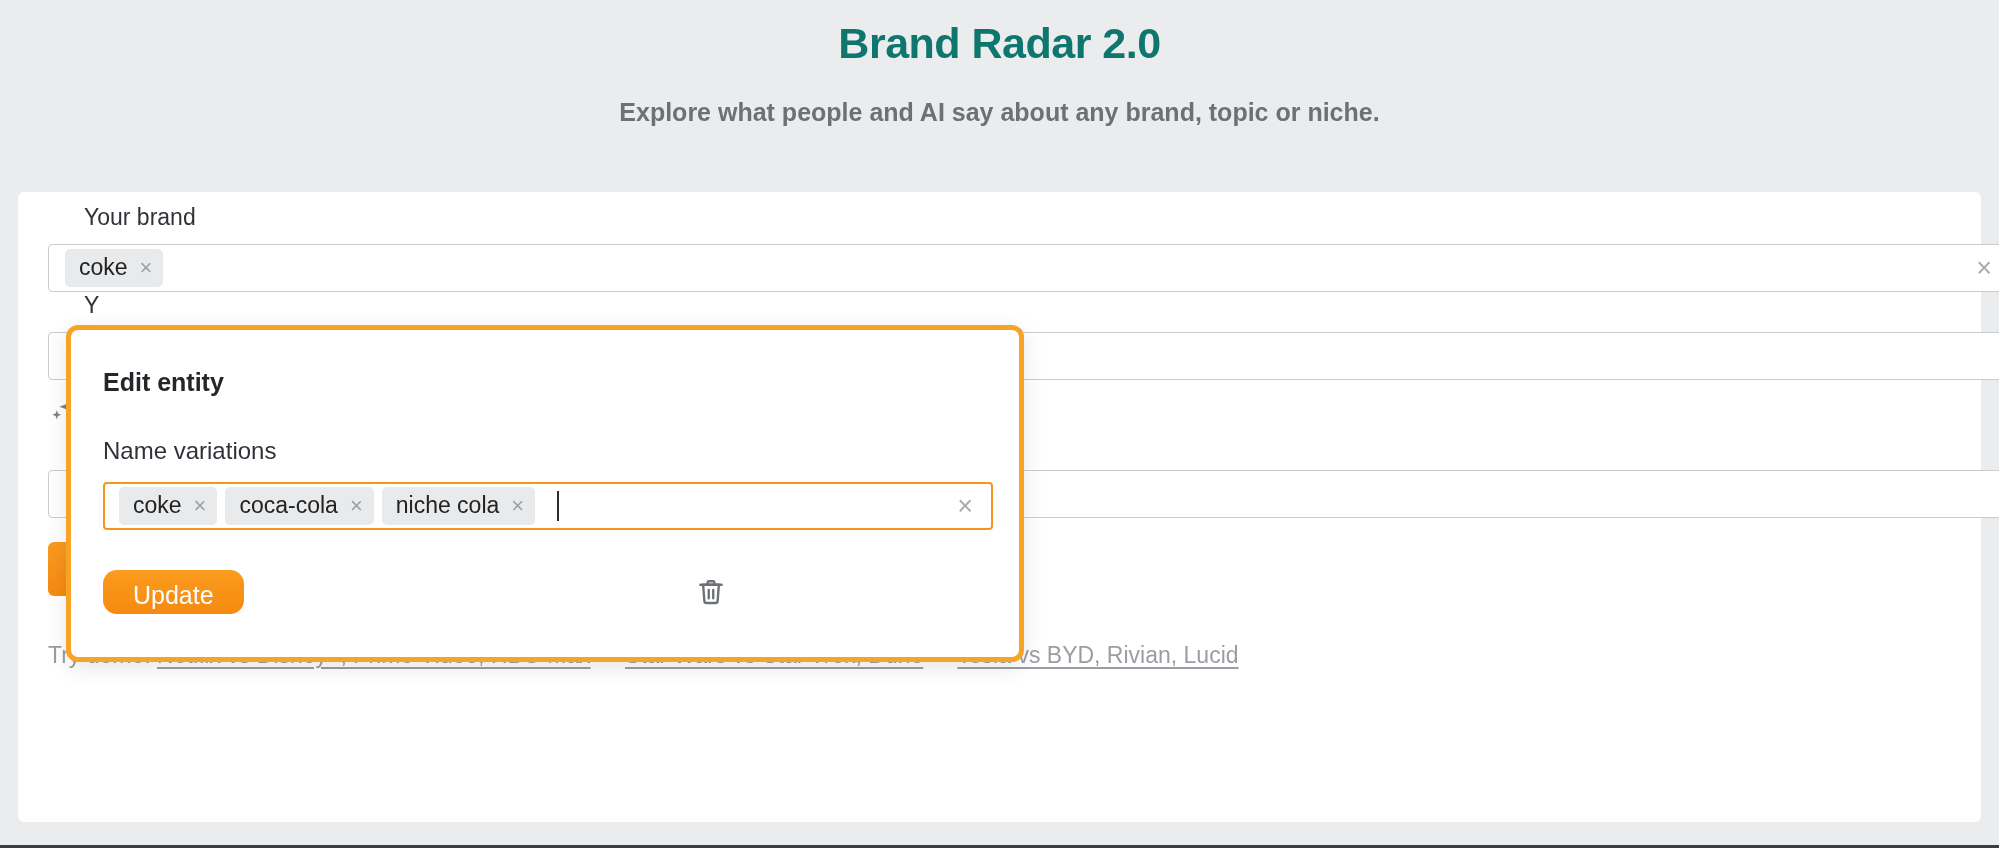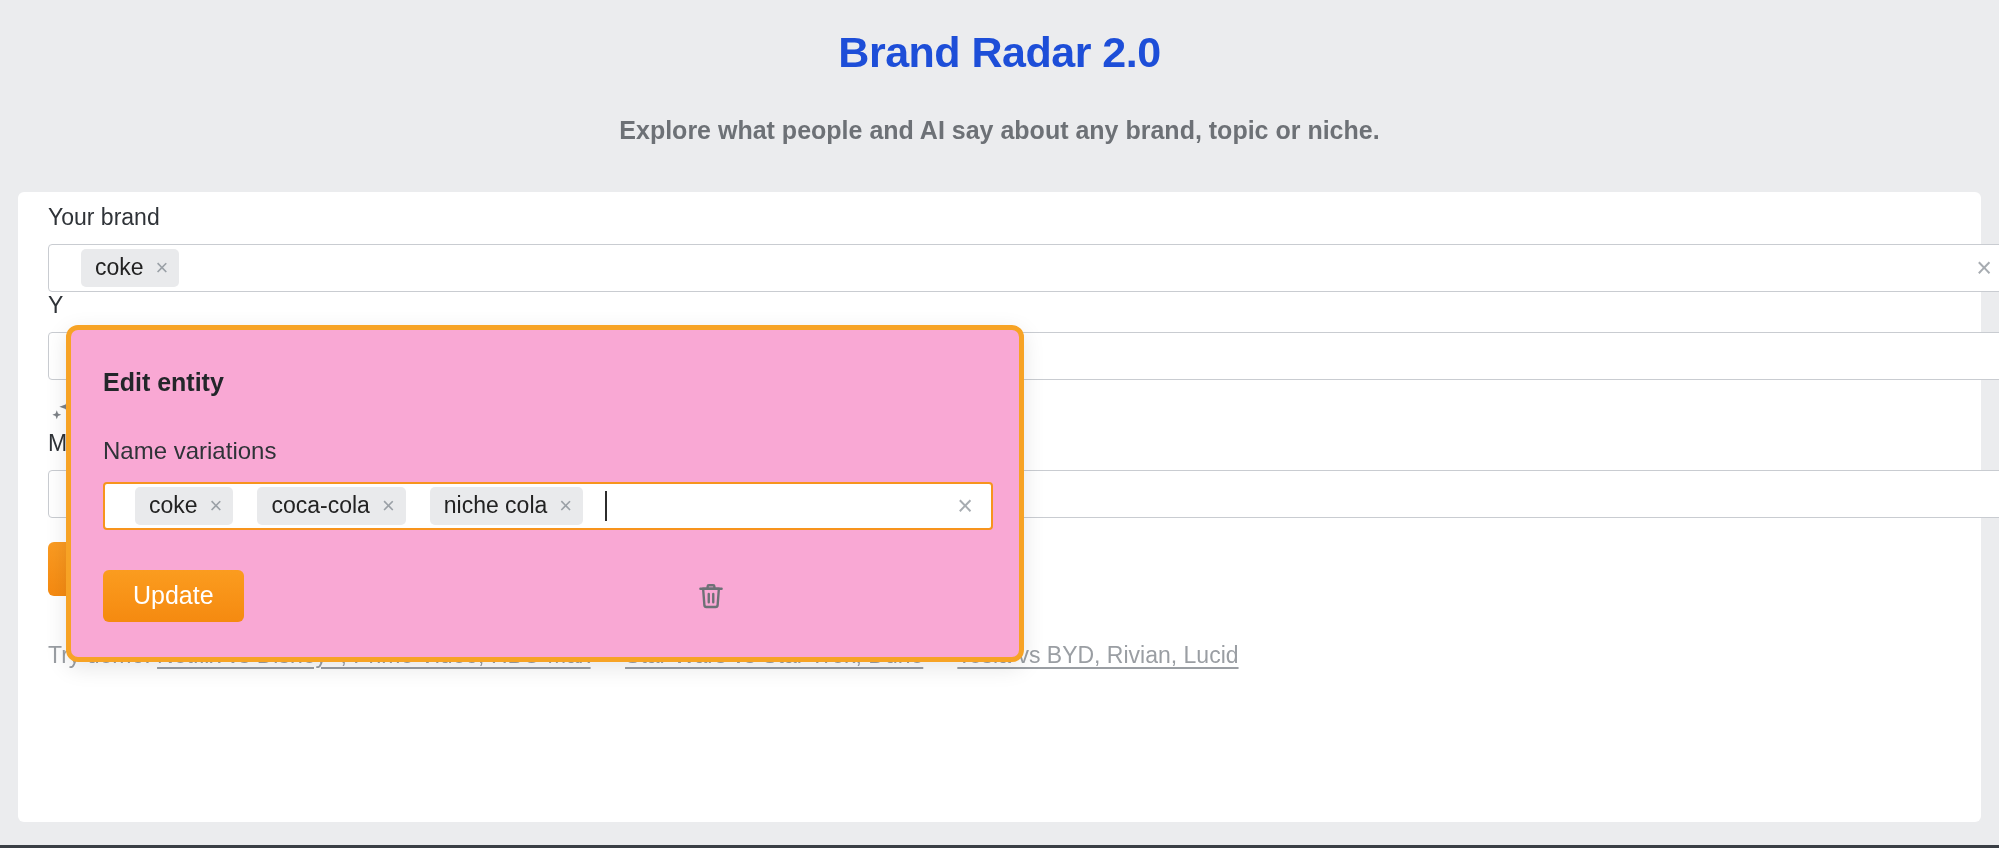--- a/index.html
+++ b/index.html
@@ -18,22 +18,22 @@
   
   .header {
     width: 100%;
     padding-top: 14px;
     text-align: center;
   }
   .page-title {
     font-size: 43px;
     font-weight: bold;
     letter-spacing: -0.5px;
-    color: #1d4ed8;
-    margin: 13px;
+    color: #0f766e;
+    margin: 4px;
     line-height: 1.2;
   }
   .page-subtitle {
     font-size: 25px;
     color: #6d7176;
     margin: 0;
     padding-top: 24px;
     font-weight: 700;
   }
 
@@ -46,41 +46,42 @@
     height: 630px;
     background: #ffffff;
     border-radius: 6px;
   }
 
   .field-label {
     font-size: 23px;
     color: #2f3338;
     padding-left: 30px;
     line-height: 1;
+    margin-left: 36px;
   }
 
   .input-box {
     position: relative;
     margin: 0 30px;
     height: 48px;
     border: 1px solid #c9ccd1;
     border-radius: 4px;
     background: #fff;
     display: flex;
     align-items: center;
     padding: 0 8px;
   }
 
   .chip {
     display: inline-flex;
     align-items: center;
     background: #e9eaec;
     border-radius: 5px;
     padding: 4px 11px 5px 14px;
-    margin-left: 24px;
+    margin-left: 8px;
     font-size: 23px;
     color: #222;
     line-height: 1.25;
   }
   .chip-x {
     margin-left: 12px;
     color: #9aa0a6;
     font-size: 22px;
     line-height: 1;
     cursor: pointer;
@@ -150,21 +151,21 @@
   }
   .demo-sep { padding: 0 7px; }
 
   
   .popover {
     position: absolute;
     left: 66px;
     top: 325px;
     width: 958px;
     height: 337px;
-    background: #f9a8d4;
+    background: #ffffff;
     border: 5px solid #f7a325;
     border-radius: 12px;
     box-shadow: 0 6px 22px rgba(0,0,0,0.10);
     z-index: 40;
   }
   .popover-title {
     font-size: 25px;
     font-weight: bold;
     color: #23262a;
     padding: 38px 0 0 32px;
@@ -200,24 +201,24 @@
     top: 240px;
     width: 890px;
     display: flex;
     align-items: center;
   }
   .update-btn {
     background: #f7941d;
     background-image: linear-gradient(180deg,#fb9c1f 0%, #f58a10 100%);
     color: #fff;
     border: none;
-    border-radius: 6px;
+    border-radius: 14px;
     font-size: 25px;
     font-family: "Liberation Sans", sans-serif;
-    padding: 11px 30px 12px;
+    padding: 11px 30px 4px;
     cursor: pointer;
   }
   .trash-btn {
     margin-left: 452px;
     background: transparent;
     border: none;
     cursor: pointer;
     padding: 0;
     line-height: 0;
   }

